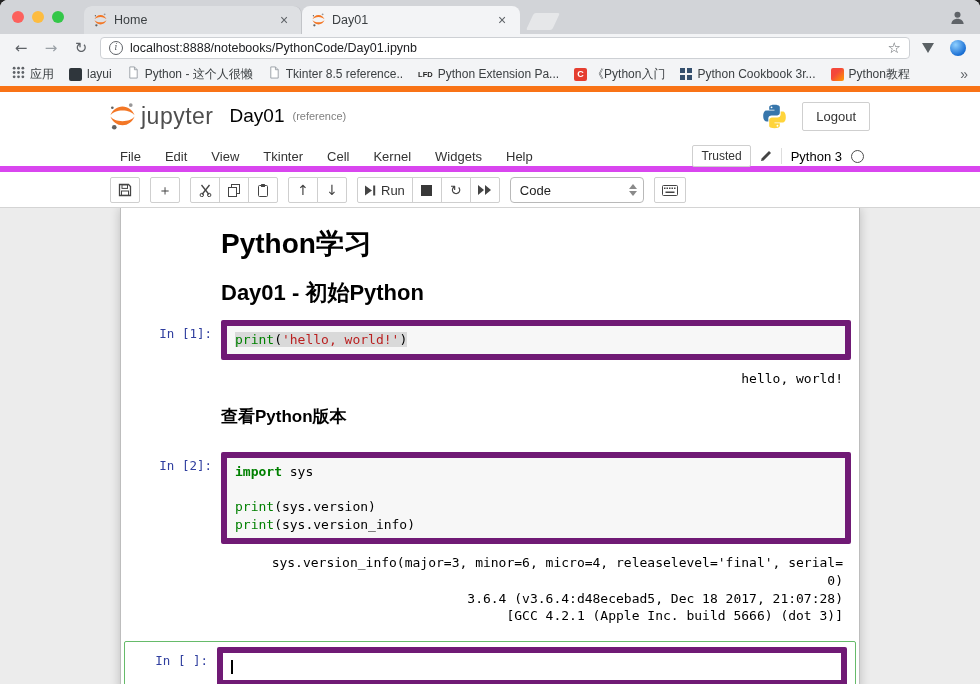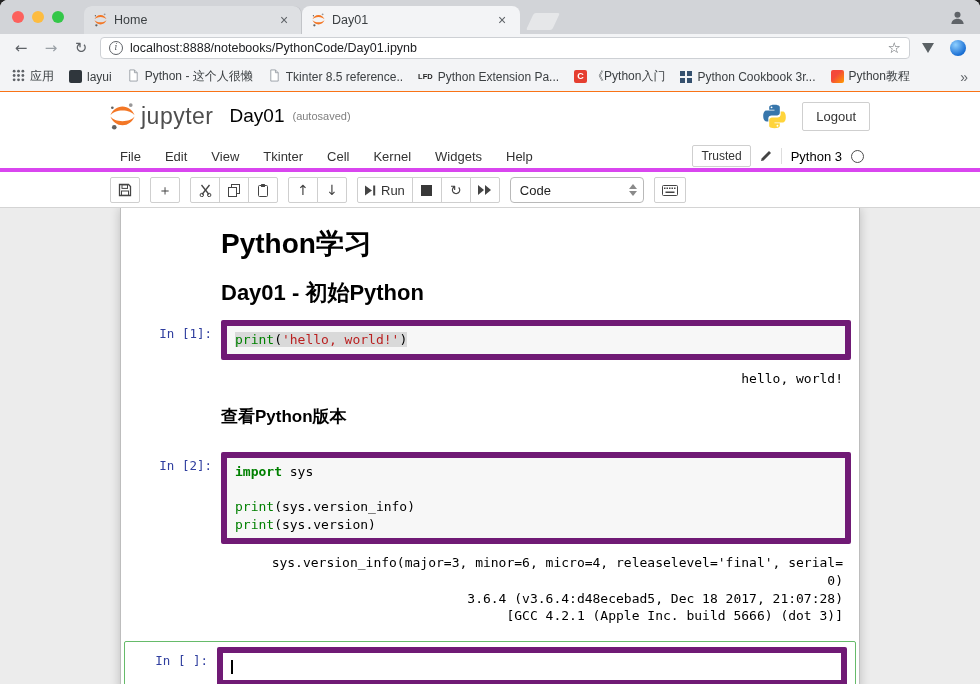--- a/index.html
+++ b/index.html
@@ -28,21 +28,21 @@
   .nav-btn { width:22px; text-align:center; color:#5f6368; font-size:15px; font-family:"DejaVu Sans", sans-serif; line-height:1; }
   .nav-btn.dim { color:#9aa0a6; }
   .omnibox { flex:1; height:22px; background:#fff; border:1px solid #cdd0d4; border-radius:4px; display:flex; align-items:center; padding:0 8px; gap:7px; }
   .info-icon { width:14px; height:14px; border:1.3px solid #5f6368; border-radius:50%; color:#5f6368; font-size:9px; line-height:11px; text-align:center; font-family:"DejaVu Serif", serif; font-style:italic; flex:0 0 auto; }
   .url { flex:1; font-size:12.5px; color:#202124; white-space:nowrap; overflow:hidden; }
   .star { color:#5f6368; font-size:15px; font-family:"DejaVu Sans", sans-serif; line-height:1; }
   .ext-triangle { width:0; height:0; border-left:6px solid transparent; border-right:6px solid transparent; border-top:10px solid #5b6165; margin:0 4px; }
   .ext-globe { width:16px; height:16px; border-radius:50%; background:radial-gradient(circle at 35% 30%, #8fd0ff, #1a6fd4 70%, #0d4fa0); margin:0 4px; }
 
   
-  .bookmarks { height:30px; background:#f3f4f6; border-bottom:1px solid #f97316; display:flex; align-items:center; padding:0 12px; gap:15px; font-size:12px; color:#3c4043; white-space:nowrap; }
+  .bookmarks { height:30px; background:#f3f4f6; border-bottom:6px solid #f97316; display:flex; align-items:center; padding:0 12px; gap:15px; font-size:12px; color:#3c4043; white-space:nowrap; }
   .bm { display:flex; align-items:center; gap:5px; }
   .bm-sq { width:13px; height:13px; border-radius:2px; display:inline-flex; align-items:center; justify-content:center; }
   .bm-dark { background:#2f363c; }
   .bm-red { background:#e53e30; color:#fff; font-size:9px; font-weight:bold; line-height:1; }
   .bm-grid2 { display:grid; grid-template-columns:5px 5px; grid-gap:2px; }
   .bm-grid2 span { width:5px; height:5px; background:#35506e; display:block; }
   .bm-colorful { background:linear-gradient(135deg,#f4483a 40%,#ff9d00); }
   .bm-lfd { font-size:7.5px; font-weight:bold; color:#222; letter-spacing:0; }
   .bm-overflow { margin-left:auto; color:#5f6368; font-size:14px; }
 
@@ -50,21 +50,21 @@
   .jheader { background:#fff; height:48px; }
   .jheader-inner { width:760px; margin:0 auto; height:48px; display:flex; align-items:center; }
   .jlogo { margin-right:6px; display:flex; }
   .jlogo-text { font-size:23px; color:#4e4e4e; letter-spacing:0.5px; margin-right:16px; }
   .nb-name { font-size:19px; color:#000; margin-right:8px; }
   .autosave { font-size:11px; color:#808080; }
   .pylogo { margin-left:auto; display:flex; margin-right:14px; }
   .logout { border:1px solid #cfcfcf; border-radius:2px; background:#fff; padding:6px 13px; font-size:13px; color:#333; font-family:inherit; }
 
   
-  .menubar { background:#fff; border-bottom:4px solid #d946ef; height:32px; }
+  .menubar { background:#fff; border-bottom:6px solid #d946ef; height:32px; }
   .menubar-inner { width:748px; margin:0 auto; height:32px; display:flex; align-items:center; font-size:13px; color:#333; }
   .menu-item { padding:0 12px; }
   .menu-item:first-child { padding-left:4px; }
   .menu-right { margin-left:auto; display:flex; align-items:center; gap:9px;padding-left:16px; }
   .trusted { border:1px solid #cfcfcf; border-radius:2px; padding:3px 8px; font-size:12px; color:#333; background:#fff; }
   .pencil svg { display:block; }
   .vsep { width:1px; height:16px; background:#ddd; }
   .kernel-name { font-size:13px; color:#000; }
   .kernel-circle { width:13px; height:13px; border:1.6px solid #4d4d4d; border-radius:50%; }
 
@@ -240,21 +240,21 @@
         <svg width="25" height="28" viewBox="0 0 44 51">
             <path d="M22 35c-9.5 0-17.8-3.4-22-8.5 3.3 9.3 12 16 22 16s18.7-6.7 22-16c-4.2 5.1-12.5 8.5-22 8.5z" fill="#F37726"></path>
             <path d="M22 15.5c9.5 0 17.8 3.4 22 8.5-3.3-9.3-12-16-22-16s-18.7 6.7-22 16c4.2-5.1 12.5-8.5 22-8.5z" fill="#F37726"></path>
             <circle cx="37" cy="5.5" r="3.4" fill="#989798"></circle>
             <circle cx="7" cy="46" r="4.2" fill="#616262"></circle>
             <circle cx="3.5" cy="10.5" r="2.4" fill="#616262"></circle>
           </svg>
       </span>
       <span class="jlogo-text">jupyter</span>
       <span class="nb-name">Day01</span>
-      <span class="autosave">(autosaved)</span>
+      <span class="autosave">(reference)</span>
       <span class="pylogo">
         <svg width="27" height="27" viewBox="0 0 32 32">
             <path d="M15.9 2c-6.6 0-6.2 2.9-6.2 2.9v3h6.3v.9H7s-4.4-.5-4.4 6.4 3.8 6.6 3.8 6.6h2.3v-3.2s-.1-3.8 3.7-3.8h6.3s3.6.1 3.6-3.5V5.1S22.9 2 15.9 2zm-3.4 2a1.1 1.1 0 1 1 0 2.2 1.1 1.1 0 0 1 0-2.2z" fill="#3776AB"></path>
             <path d="M16.1 30c6.6 0 6.2-2.9 6.2-2.9v-3h-6.3v-.9H25s4.4.5 4.4-6.4-3.8-6.6-3.8-6.6h-2.3v3.2s.1 3.8-3.7 3.8h-6.3s-3.6-.1-3.6 3.5v6.4S9.1 30 16.1 30zm3.4-2a1.1 1.1 0 1 1 0-2.2 1.1 1.1 0 0 1 0 2.2z" fill="#FFD43B"></path>
           </svg>
       </span>
       <button class="logout">Logout</button>
     </div>
   </div>
 
@@ -391,22 +391,22 @@
 
       <div class="md">
         <h3>查看Python版本</h3>
       </div>
 
       <div class="cellrow mt14">
         <div class="prompt">In [2]:</div>
         <div class="input-area">
           <div class="code-line"><span class="cm-kw">import</span><span> sys</span></div>
           <div class="code-line"></div>
+          <div class="code-line"><span class="cm-builtin">print</span><span>(sys.version)</span></div>
           <div class="code-line"><span class="cm-builtin">print</span><span>(sys.version_info)</span></div>
-          <div class="code-line"><span class="cm-builtin">print</span><span>(sys.version)</span></div>
         </div>
       </div>
       <div class="outrow">
         <div class="prompt"></div>
         <div class="output-area">sys.version_info(major=3, minor=6, micro=4, releaselevel='final', serial=
 0)
 3.6.4 (v3.6.4:d48ecebad5, Dec 18 2017, 21:07:28)
 [GCC 4.2.1 (Apple Inc. build 5666) (dot 3)]</div>
       </div>
 

